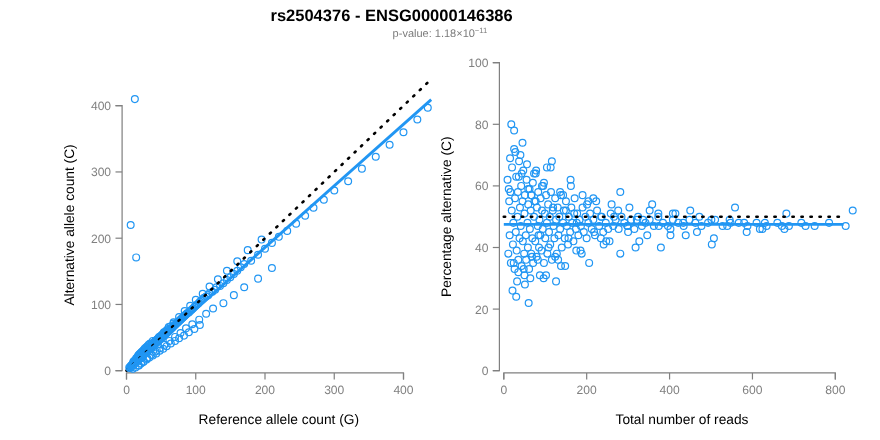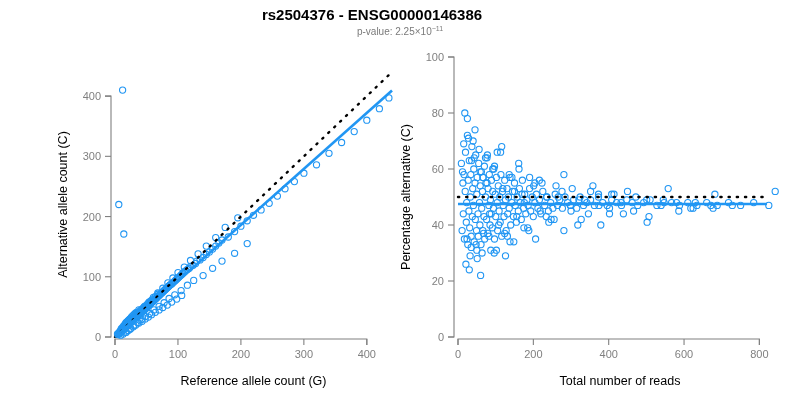--- a/index.html
+++ b/index.html
@@ -16,21 +16,21 @@
     color: #000000;
   }
   #figure {
     position: absolute;
     left: 0; top: 0;
     width: 800px;
     height: 400px;
   }
   .title-text {
     position: absolute;
-    left: 16px;
+    left: 0;
     top: 6px;
     width: 712px;
     text-align: center;
     font-size: 15px;
     font-weight: bold;
     color: #000000;
     letter-spacing: 0px;
   }
   .subtitle-text {
     position: absolute;
@@ -74,21 +74,21 @@
     stroke-width: 1.1;
   }
 </style>
 </head>
 <body>
 
 <div id="figure">
 
   <div class="title-text">rs2504376 - ENSG00000146386</div>
 
-  <div class="subtitle-text"><span>p-value: 2.25×10</span><sup>−11</sup></div>
+  <div class="subtitle-text"><span>p-value: 1.18×10</span><sup>−11</sup></div>
 
   <svg class="plotsvg" id="plotsvg" viewBox="0 0 800 400">
       <g>
         <path d="M 115 345 L 115 339 L 366.8181818181818 339 L 366.8181818181818 345" class="axis-line"></path>
         <path d="M 105 337 L 111 337 L 111 96.0909090909091 L 105 96.0909090909091" class="axis-line"></path>
         <line x1="115" y1="339" x2="115" y2="345" class="axis-line"></line>
         <text x="115" y="358" text-anchor="middle" class="tick-label">0</text>
         <line x1="177.95454545454544" y1="339" x2="177.95454545454544" y2="345" class="axis-line"></line>
         <text x="177.95454545454544" y="358" text-anchor="middle" class="tick-label">100</text>
         <line x1="240.9090909090909" y1="339" x2="240.9090909090909" y2="345" class="axis-line"></line>

